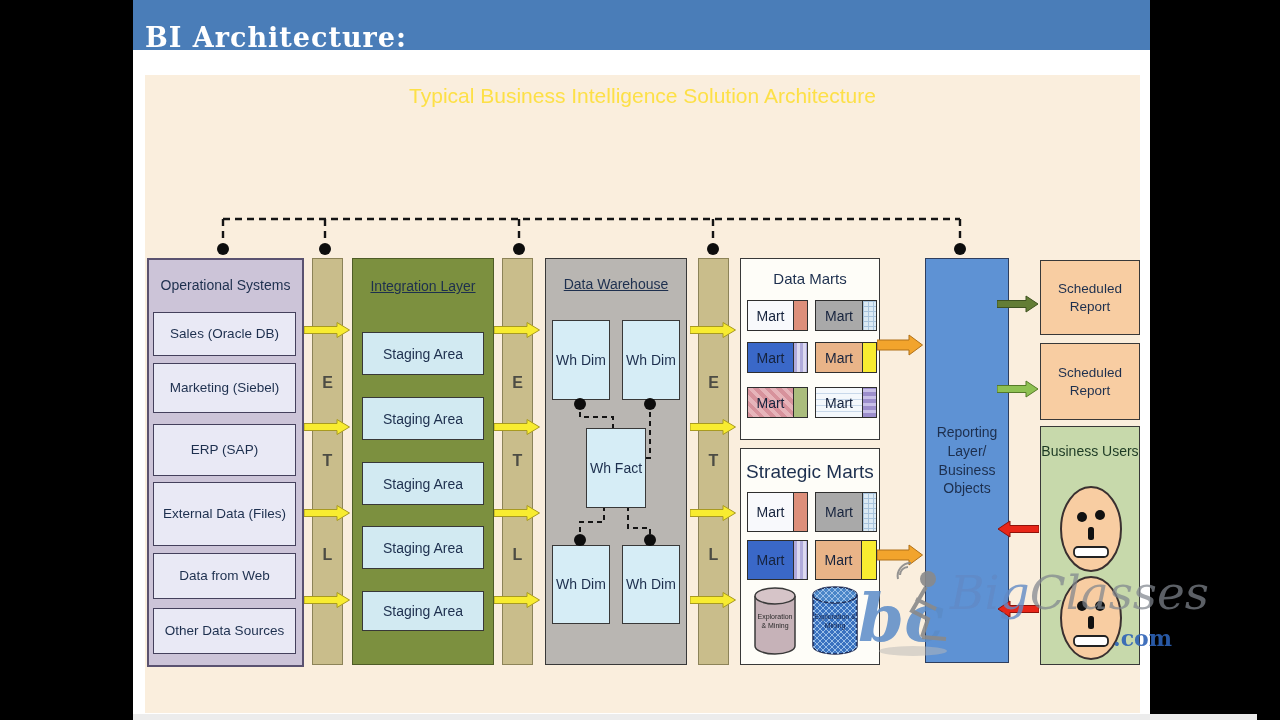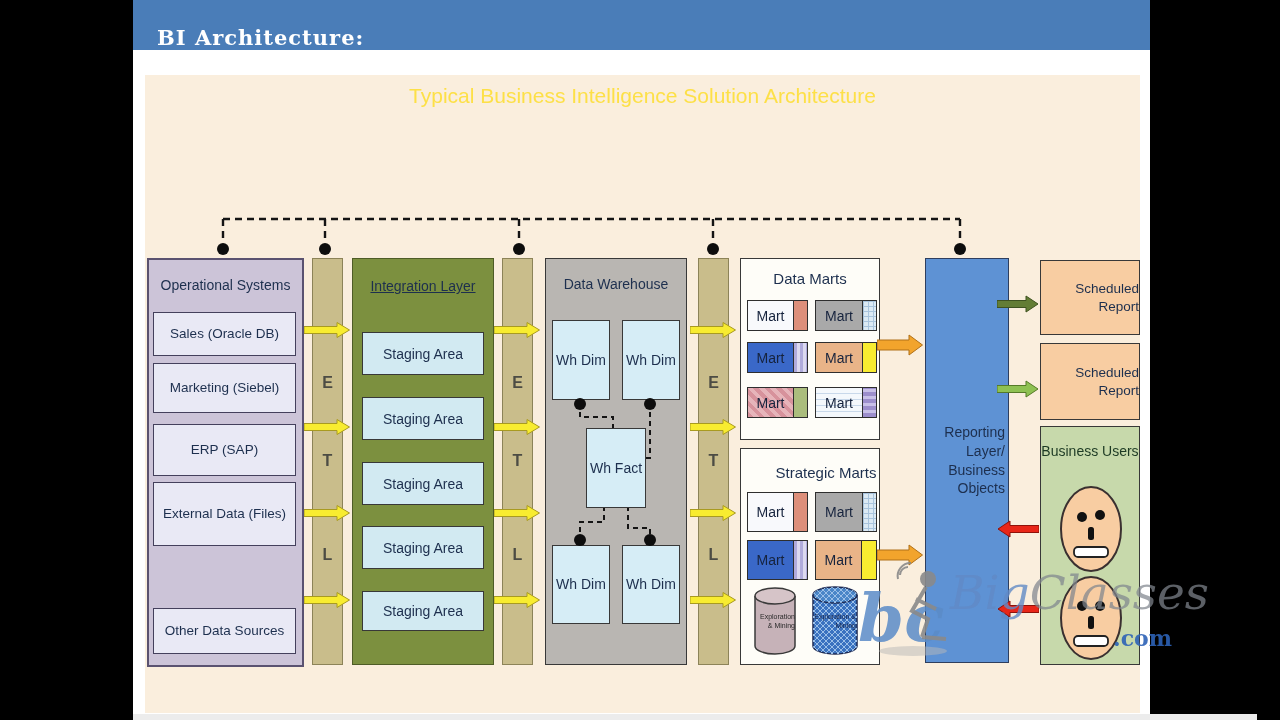--- a/index.html
+++ b/index.html
@@ -1,27 +1,27 @@
 <!DOCTYPE html>
 <html><head>
 <meta charset="utf-8">
 <style>
   html,body{margin:0;padding:0;background:#000;}
   #stage{position:relative;width:1280px;height:720px;background:#000;overflow:hidden;
          font-family:"Liberation Sans",sans-serif;}
   .abs{position:absolute;}
   #content{left:133px;top:0;width:1017px;height:720px;background:#ffffff;}
   #header{left:133px;top:0;width:1017px;height:50px;background:#4a7db8;display:flex;align-items:center;}
-  #header .t{font-family:"DejaVu Serif",serif;font-weight:800;color:#ffffff;font-size:21px;
-             letter-spacing:1px;padding-left:24px;margin-top:24px;}
+  #header .t{font-family:"DejaVu Serif",serif;font-weight:800;color:#ffffff;font-size:27px;
+             letter-spacing:1px;padding-left:12px;margin-top:24px;}
   #panel{left:145px;top:75px;width:995px;height:638px;background:#faeedd;}
   #diagTitle{left:145px;top:84px;width:995px;text-align:center;color:#fde047;font-size:21px;}
   
   .navy{color:#1d2f4e;}
-  .ctr{display:flex;align-items:center;justify-content:center;text-align:right;}
+  .ctr{display:flex;align-items:center;justify-content:center;text-align:center;}
   
   .opwrap{background:#ccc4d8;border:2px solid #5a5270;}
   .opbox{background:#e9e9f5;border:1.5px solid #44405c;font-size:13.5px;line-height:1.25;}
   
   .etlbar{background:#c9bd8b;border:1.5px solid #8c8358;}
   .etlletter{color:#4c4c44;font-size:16px;font-weight:bold;width:29px;text-align:center;}
   
   .intwrap{background:#7c903f;border:1.5px solid #4e5c26;}
   .stage{background:#d2eaf2;border:1.5px solid #383838;font-size:14px;}
   
@@ -104,20 +104,21 @@
     </g>
   </svg>
 
   <div class="abs opwrap" style="left:147px;top:258px;width:153px;height:405px;">
     <div class="ctr navy titleline" style="position:absolute;left:0;top:6px;width:100%;height:40px;">Operational Systems</div>
   </div>
   <div class="abs opbox ctr" style="left:153px;top:363px;width:141px;height:48px;color:#1d2f4e;">Marketing (Siebel)</div>
   <div class="abs opbox ctr" style="left:153px;top:312px;width:141px;height:42px;color:#1d2f4e;">Sales (Oracle DB)</div>
   <div class="abs opbox ctr" style="left:153px;top:424px;width:141px;height:50px;color:#1d2f4e;">ERP (SAP)</div>
   <div class="abs opbox ctr" style="left:153px;top:482px;width:141px;height:62px;color:#1d2f4e;">External Data (Files)</div>
+  <div class="abs opbox ctr" style="left:153px;top:553px;width:141px;height:44px;color:#1d2f4e;">Data from Web</div>
   <div class="abs opbox ctr" style="left:153px;top:608px;width:141px;height:44px;color:#1d2f4e;">Other Data Sources</div>
 
   <div class="abs etlbar" style="left:312px;top:258px;width:29px;height:405px;">
     <div class="abs etlletter" style="top:115px;">E</div>
     <div class="abs etlletter" style="top:193px;">T</div>
     <div class="abs etlletter" style="top:287px;">L</div>
   </div>
 
   <div class="abs intwrap" style="left:352px;top:258px;width:140px;height:405px;">
     <div class="ctr navy titleline" style="position:absolute;left:0;top:8px;width:100%;height:40px;text-decoration:underline;">Integration Layer</div>
@@ -128,21 +129,21 @@
   <div class="abs stage ctr navy" style="left:362px;top:526px;width:120px;height:41px;">Staging Area</div>
   <div class="abs stage ctr navy" style="left:362px;top:591px;width:120px;height:38px;">Staging Area</div>
 
   <div class="abs etlbar" style="left:502px;top:258px;width:29px;height:405px;">
     <div class="abs etlletter" style="top:115px;">E</div>
     <div class="abs etlletter" style="top:193px;">T</div>
     <div class="abs etlletter" style="top:287px;">L</div>
   </div>
 
   <div class="abs whwrap" style="left:545px;top:258px;width:140px;height:405px;">
-    <div class="ctr navy titleline" style="position:absolute;left:0;top:6px;width:100%;height:40px;">Data Warehouse</div>
+    <div class="ctr navy titleline" style="position:absolute;left:0;top:6px;width:100%;height:40px;text-decoration:underline;">Data Warehouse</div>
   </div>
   <div class="abs whbox ctr navy" style="left:552px;top:320px;width:56px;height:78px;">Wh Dim</div>
   <div class="abs whbox ctr navy" style="left:622px;top:320px;width:56px;height:78px;">Wh Dim</div>
   <div class="abs whbox ctr navy" style="left:586px;top:428px;width:58px;height:78px;z-index:6;">Wh Fact</div>
   <div class="abs whbox ctr navy" style="left:552px;top:545px;width:56px;height:77px;">Wh Dim</div>
   <div class="abs whbox ctr navy" style="left:622px;top:545px;width:56px;height:77px;">Wh Dim</div>
 
   <div class="abs etlbar" style="left:698px;top:258px;width:29px;height:405px;">
     <div class="abs etlletter" style="top:115px;">E</div>
     <div class="abs etlletter" style="top:193px;">T</div>
@@ -208,21 +209,21 @@
   <div class="abs mart" style="left:747px;top:387px;width:59px;height:29px;">
     <div class="body b-pink">Mart</div>
       <div class="strip s-olive"></div>
   </div>
   <div class="abs mart" style="left:815px;top:387px;width:60px;height:29px;">
     <div class="body b-lines">Mart</div>
       <div class="strip s-pur"></div>
   </div>
 
   <div class="abs martpanel" style="left:740px;top:448px;width:138px;height:215px;">
-    <div class="ctr navy" style="position:absolute;left:0;top:12px;width:100%;height:22px;font-size:15px;margin-left:16px;">Strategic Marts</div>
+    <div class="ctr navy" style="position:absolute;left:0;top:12px;width:100%;height:22px;font-size:19px;">Strategic Marts</div>
   </div>
   <div class="abs mart" style="left:747px;top:492px;width:59px;height:38px;">
     <div class="body b-white">Mart</div>
       <div class="strip s-salmon"></div>
   </div>
   <div class="abs mart" style="left:815px;top:492px;width:60px;height:38px;">
     <div class="body b-gray">Mart</div>
       <div class="strip s-grid"></div>
   </div>
   <div class="abs mart" style="left:747px;top:540px;width:59px;height:38px;">

